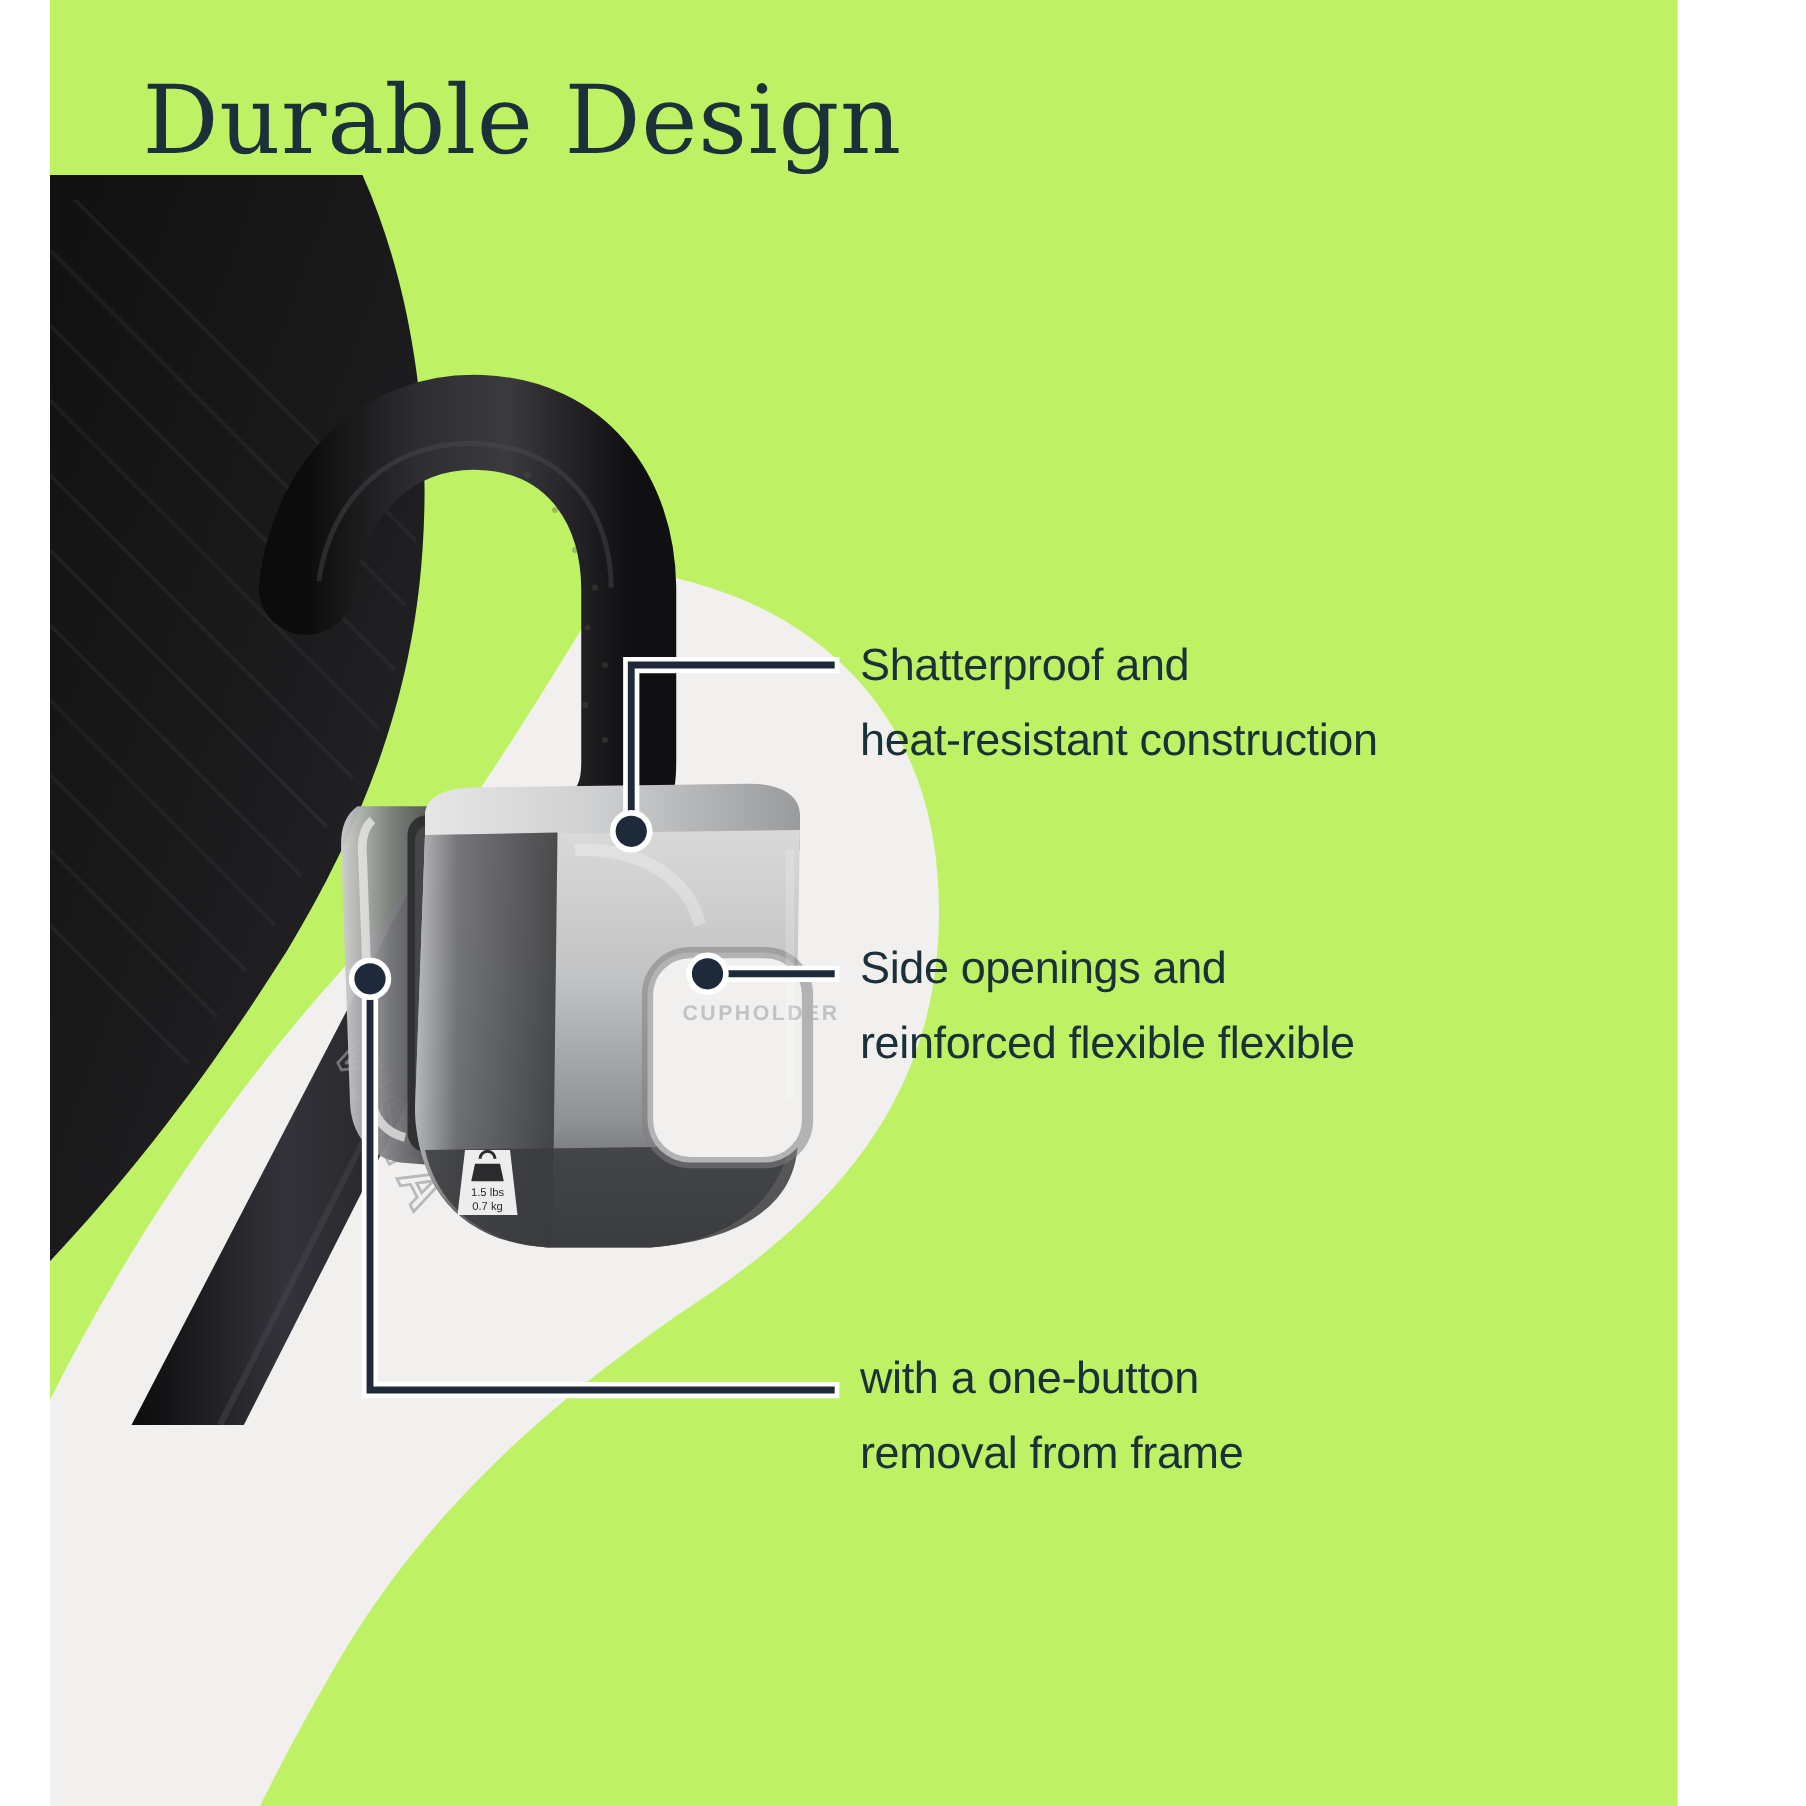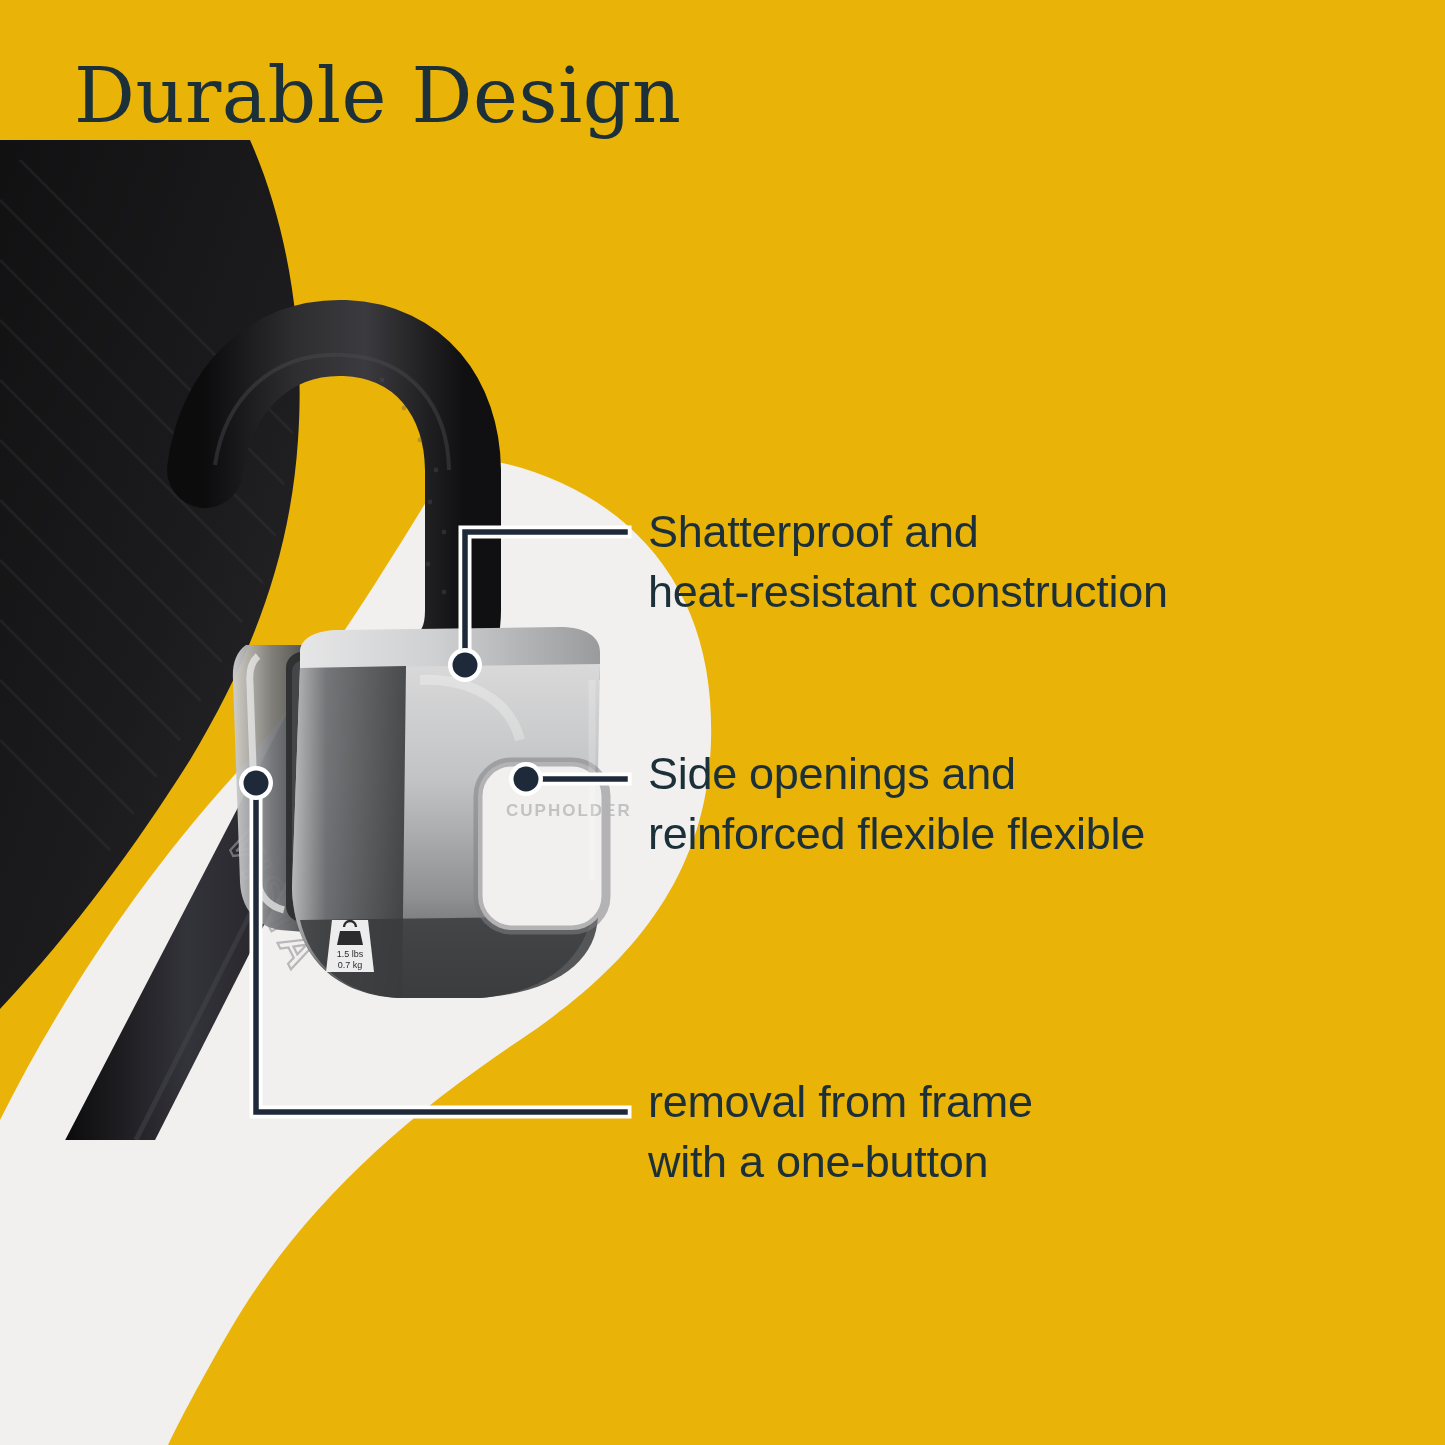--- a/index.html
+++ b/index.html
@@ -2,25 +2,26 @@
 <html><head>
 <meta charset="utf-8">
 <style>
   html, body {
     margin: 0;
     padding: 0;
     background: #ffffff;
   }
   #page {
     position: relative;
-    width: 1445px;
+    width: 1302px;
     height: 1445px;
-    background: #eab308;
+    background: #bef264;
     overflow: hidden;
     font-family: "Liberation Sans", sans-serif;
+    margin-left: 40px;
   }
 
   
   #bg-blob {
     position: absolute;
     inset: 0;
     width: 1445px;
     height: 1445px;
   }
 
@@ -55,21 +56,21 @@
     height: 1445px;
     pointer-events: none;
   }
 
   
   .callout {
     position: absolute;
     left: 648px;
     color: #1b3038;
     font-family: "Liberation Sans", sans-serif;
-    font-size: 45px;
+    font-size: 36px;
     line-height: 60px;
     letter-spacing: -0.3px;
     width: 700px;
   }
   .callout .ln { display: block; white-space: nowrap; }
 
   #callout-1 { top: 502px; }
   #callout-2 { top: 744px; }
   #callout-3 { top: 1072px; }
 </style>
@@ -259,17 +260,17 @@
     <span class="ln">Shatterproof and</span>
     <span class="ln">heat-resistant construction</span>
   </div>
 
   <div class="callout" id="callout-2">
     <span class="ln">Side openings and</span>
     <span class="ln">reinforced flexible flexible</span>
   </div>
 
   <div class="callout" id="callout-3">
+    <span class="ln">with a one-button</span>
     <span class="ln">removal from frame</span>
-    <span class="ln">with a one-button</span>
   </div>
 
 </div>
 
 </body></html>

